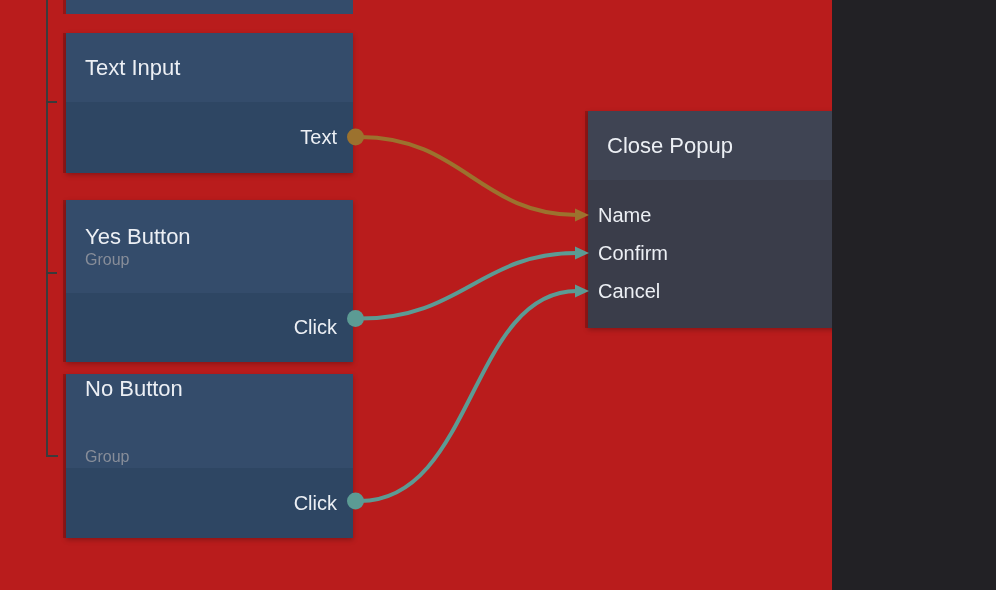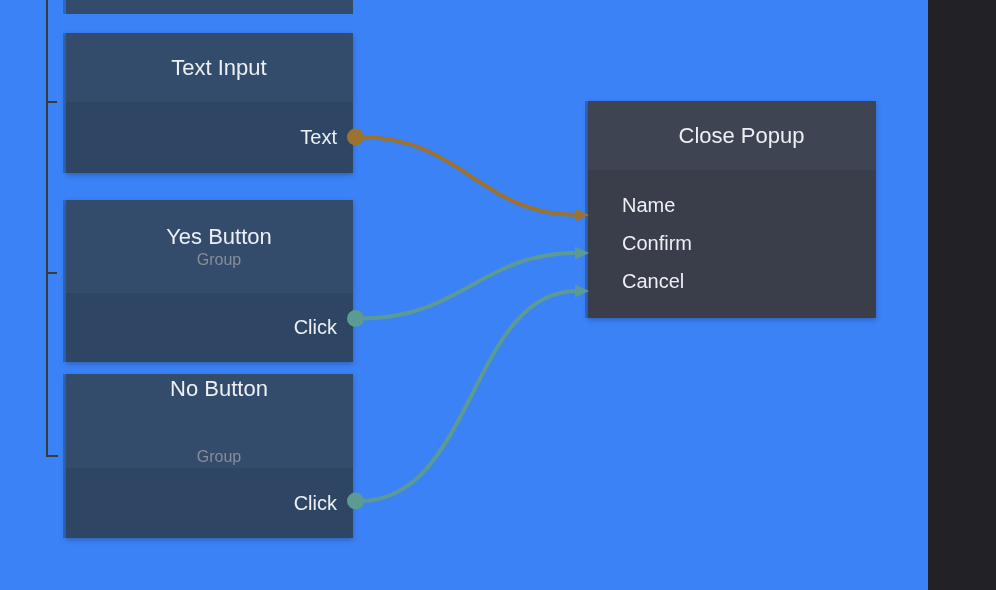--- a/index.html
+++ b/index.html
@@ -3,25 +3,24 @@
 <meta charset="utf-8">
 <style>
   html, body {
     margin: 0;
     padding: 0;
     background: #222125;
     font-family: "Liberation Sans", "DejaVu Sans", sans-serif;
   }
   .canvas {
     position: relative;
-    width: 928px;
+    width: 832px;
     height: 590px;
-    background: #3b82f6;
+    background: #b91c1c;
     overflow: hidden;
-    text-align: center;
   }
 
   
   .tree-line {
     position: absolute;
     left: 46px;
     top: -2px;
     width: 10px;
     height: 457px;
     border-left: 2px solid #3c3c3c;
@@ -87,38 +86,38 @@
     white-space: nowrap;
   }
 
   
   .popup .node-header { background: #3f4453; }
   .popup .node-body   { background: #3a3d4a; padding-top: 16px; box-sizing: border-box; }
   .in-row {
     display: flex;
     align-items: center;
     height: 38px;
-    padding-left: 34px;
+    padding-left: 10px;
     box-sizing: border-box;
   }
 
   
   #node-text-input { left: 66px; top: 33px;  width: 287px; }
   #node-text-input .node-header { height: 69px; }
   #node-text-input .node-body   { height: 71px; }
 
   #node-yes-button { left: 66px; top: 200px; width: 287px; }
   #node-yes-button .node-header { height: 93px; }
   #node-yes-button .node-body   { height: 69px; }
 
   #node-no-button  { left: 66px; top: 374px; width: 287px; }
   #node-no-button .node-header  { height: 94px; gap: 45px; }
   #node-no-button .node-body    { height: 70px; }
 
-  #node-close-popup { left: 588px; top: 101px; width: 288px; }
+  #node-close-popup { left: 588px; top: 111px; width: 288px; }
   #node-close-popup .node-header { height: 69px; }
   #node-close-popup .node-body   { height: 148px; }
 
   svg.wires {
     position: absolute;
     left: 0; top: 0;
     width: 996px;
     height: 590px;
     pointer-events: none;
   }

